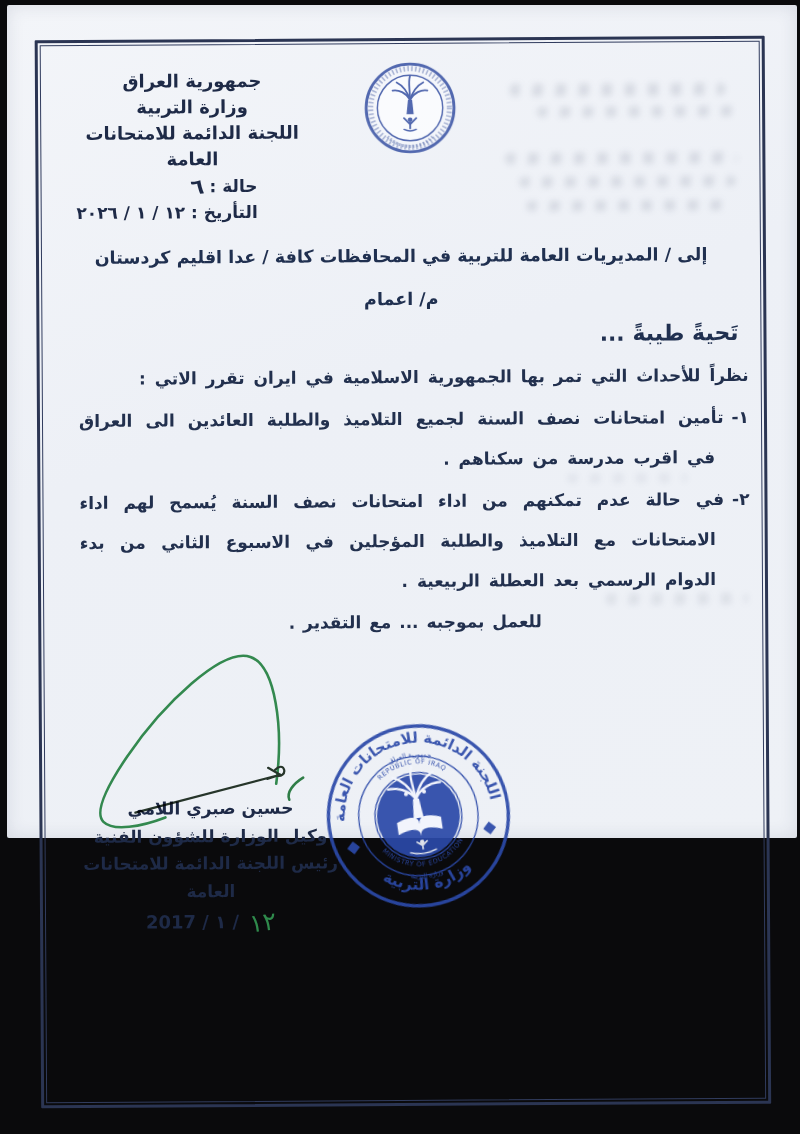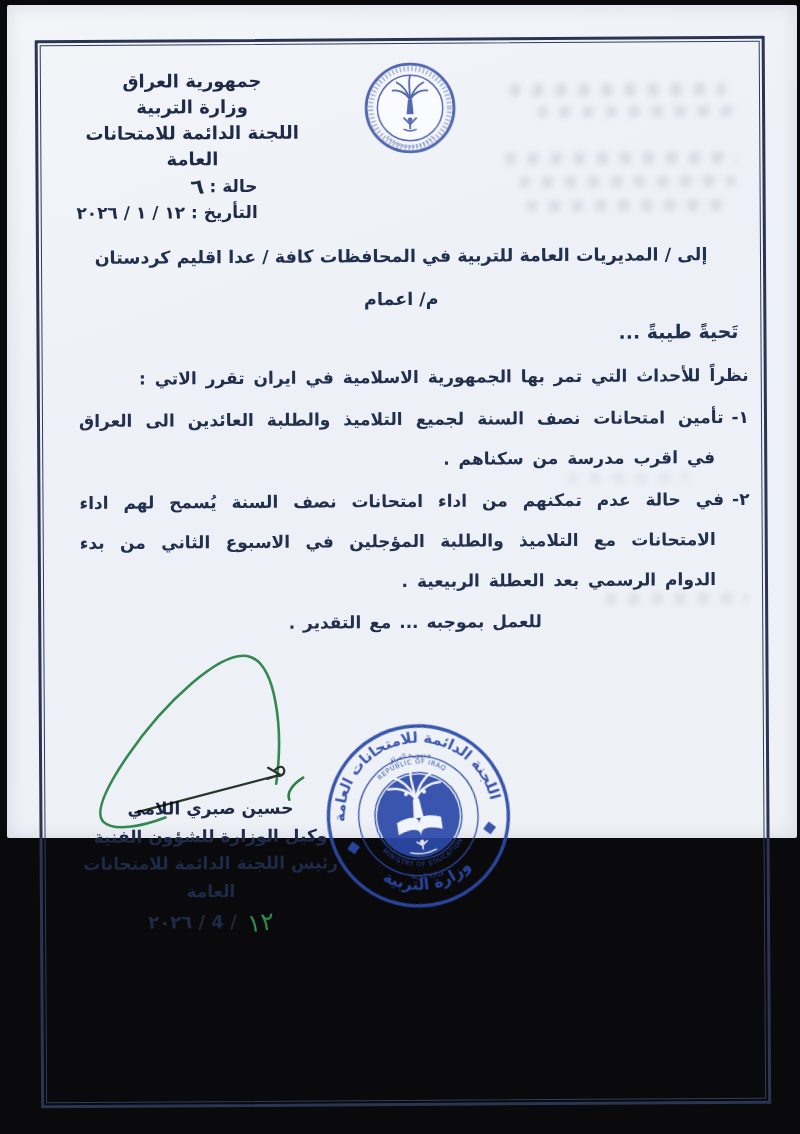--- a/index.html
+++ b/index.html
@@ -32,21 +32,21 @@
   .emblem{position:absolute;left:358px;top:56px;width:94px;height:94px;filter:blur(.5px);opacity:.88;}
   .to-line{
     position:absolute;left:40px;right:40px;top:241px;text-align:center;
     font-size:17.5px;font-weight:bold;color:#203050;
   }
   .subject-line{
     position:absolute;left:40px;right:40px;top:284px;text-align:center;
     font-size:17.5px;font-weight:bold;color:#203050;
   }
   .greeting{
-    position:absolute;right:58px;top:317px;font-size:19px;font-weight:bold;color:#203050;
+    position:absolute;right:58px;top:317px;font-size:22px;font-weight:bold;color:#203050;
   }
   .bodytext{
     position:absolute;left:72px;top:352px;width:670px;
     font-size:17px;font-weight:bold;color:#22304e;
     line-height:40px;word-spacing:3px;
   }
   .intro{text-align:right;}
   .item{text-align:justify;text-align-last:right;padding-right:34px;text-indent:-34px;margin-top:2px;}
   .item .num{padding-left:8px;}
   .closing{text-align:center;margin-top:1px;word-spacing:2px;}
@@ -152,21 +152,21 @@
         <path d="M 224 146 C 214 152 207 161 210 168" fill="none" stroke="#2f7d47" stroke-width="2.6" stroke-linecap="round"></path>
         <path d="M 56 180 L 201 143 M 201 143 L 189 136 M 201 143 L 188 147 M 196 138 C 200 134 204 134 205 138 C 206 142 202 145 198 144" fill="none" stroke="#26352a" stroke-width="2.2" stroke-linecap="round"></path>
       </svg>
 
       <div class="sig-block rtl">
         <div>حسين صبري اللامي</div>
         <div>وكيل الوزارة للشؤون الفنية</div>
         <div>رئيس اللجنة الدائمة للامتحانات العامة</div>
         <div class="sig-date">
           <span class="hand-day">١٢</span>
-          <span>/ 4 / ٢٠٢٦</span>
+          <span>/ ١ / 2017</span>
         </div>
       </div>
 
       <div class="stamp">
         <svg width="188" height="188" viewBox="0 0 186 186">
           <defs>
             <path id="arcTopBig" d="M 33 135 A 73 73 0 1 1 153 135"></path>
             <path id="arcBottomBig" d="M 27 123 A 72 72 0 0 0 159 123"></path>
             <path id="arcTopInnerAr" d="M 39 73 A 57 57 0 0 1 147 73"></path>
             <path id="arcTopInnerEn" d="M 45 75 A 51 51 0 0 1 141 75"></path>

